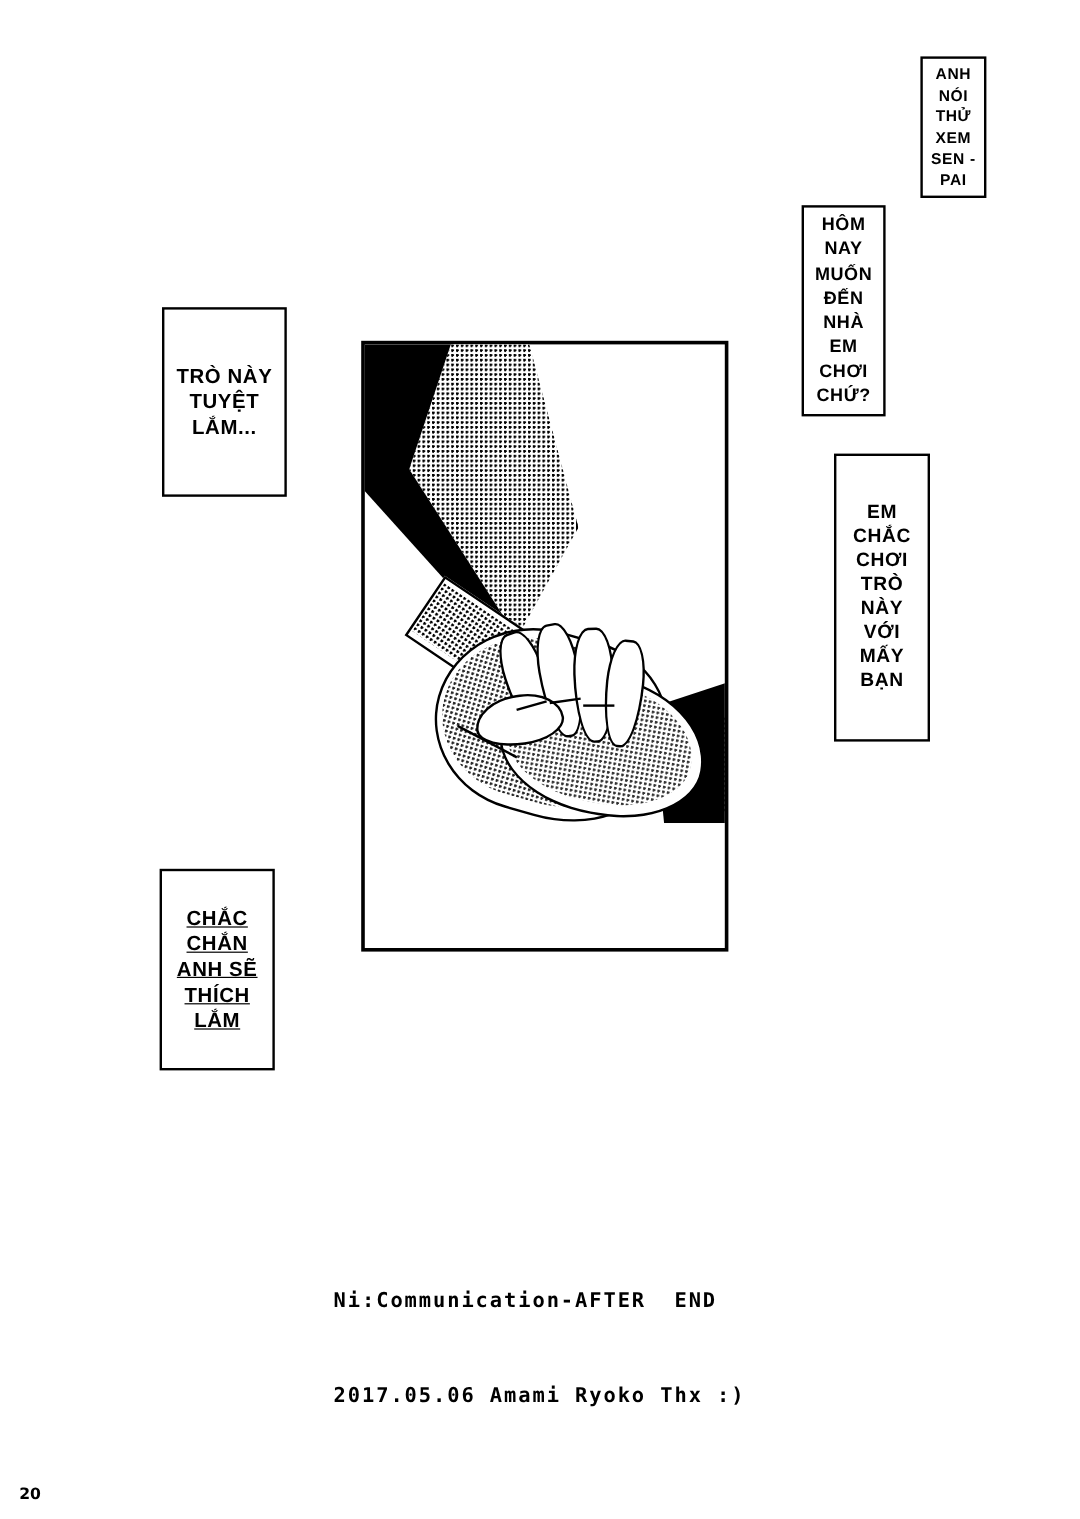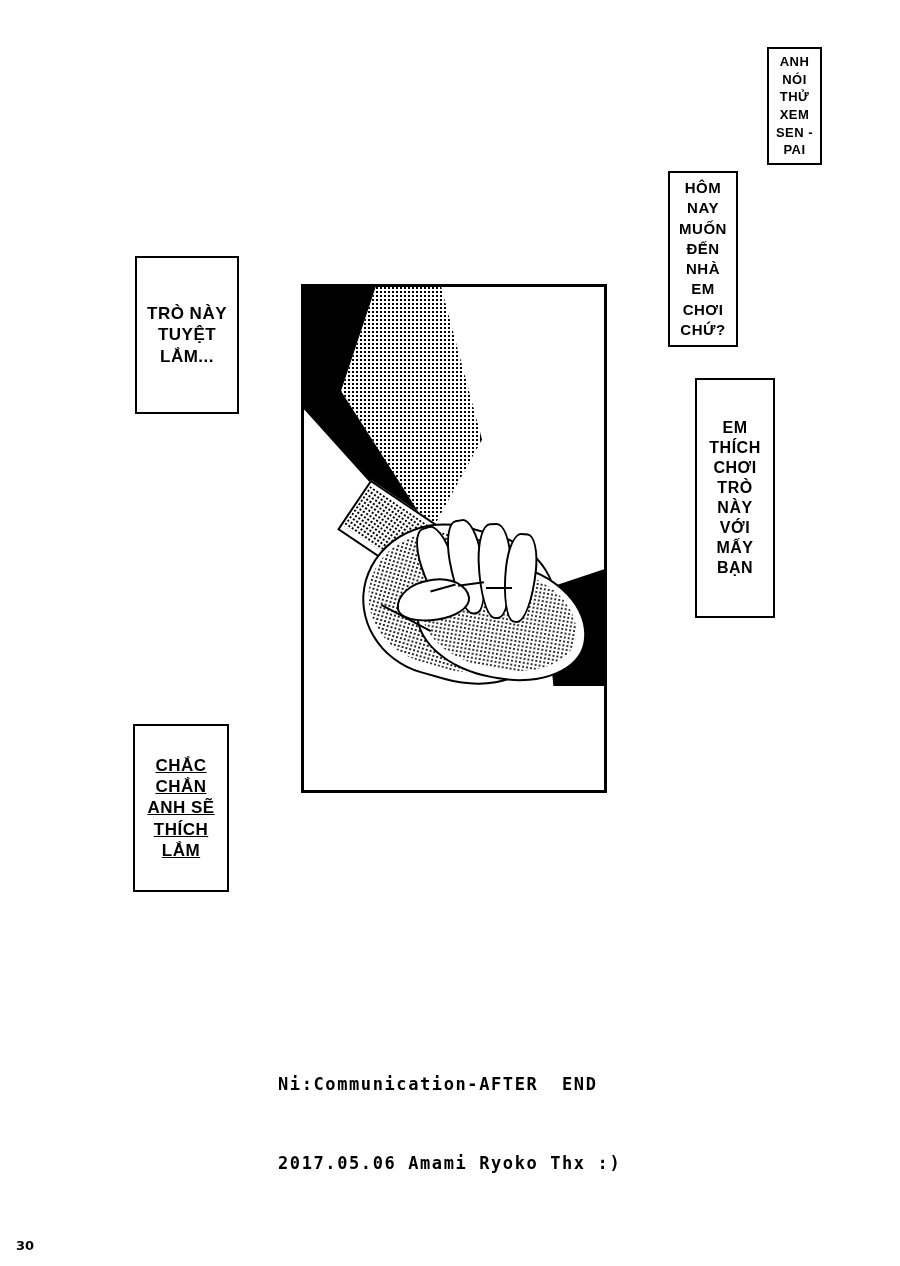--- a/index.html
+++ b/index.html
@@ -229,21 +229,21 @@
 
   <div class="bubble b-anh">
     <span>ANH NÓI THỬ XEM SEN -PAI</span>
   </div>
 
   <div class="bubble b-hom">
     <span>HÔM NAY MUỐN ĐẾN NHÀ EM CHƠI CHỨ?</span>
   </div>
 
   <div class="bubble b-em">
-    <span>EM THÍCH CHƠI TRÒ NÀY VỚI MẤY BẠN</span>
+    <span>EM CHẮC CHƠI TRÒ NÀY VỚI MẤY BẠN</span>
   </div>
 
   <div class="panel">
     <div class="sleeve-black"></div>
     <div class="tone sleeve-grey"></div>
     <div class="sleeve-grey-outline"></div>
     <div class="dot dot1"></div>
     <div class="dot dot2"></div>
     <div class="dot dot3"></div>
 
@@ -268,15 +268,15 @@
     <div class="knuckle k2"></div>
     <div class="knuckle k3"></div>
     <div class="wrist-line"></div>
   </div>
 
   <div class="credits">
     <div>Ni:Communication-AFTER  END</div>
     <div>2017.05.06 Amami Ryoko Thx :)</div>
   </div>
 
-  <div class="page-number">30</div>
+  <div class="page-number">20</div>
 
 </div>
 
 </body></html>

